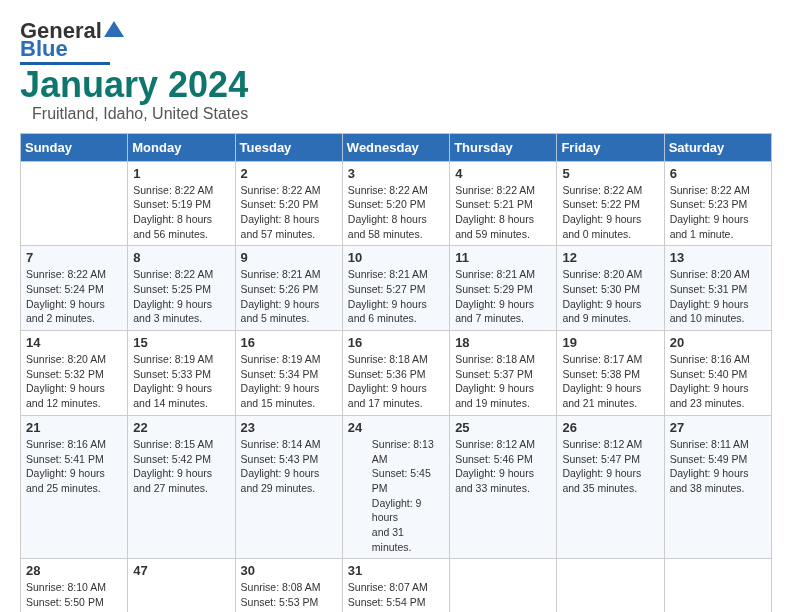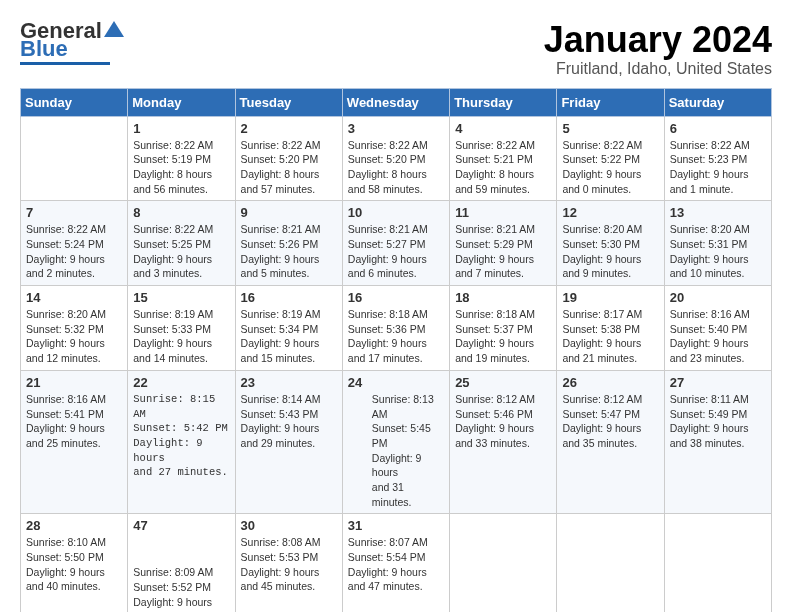--- a/index.html
+++ b/index.html
@@ -8,20 +8,21 @@
       background: #fff;
       width: 792px;
       min-height: 612px;
       padding: 20px;
     }
     .header {
       display: flex;
       justify-content: space-between;
       align-items: flex-start;
       margin-bottom: 10px;
+      flex-direction: column;
     }
     .logo {
       display: flex;
       flex-direction: column;
       align-items: flex-start;
     }
     .logo-text {
       font-size: 22px;
       font-weight: bold;
       color: #333;
@@ -32,21 +33,21 @@
       height: 3px;
       background: #1a5fa8;
       margin-top: 2px;
     }
     .title-block {
       text-align: right;
     }
     .title-block h1 {
       font-size: 36px;
       font-weight: bold;
-      color: #000000;
+      color: #0f766e;
       line-height: 1.1;
     }
     .title-block h2 {
       font-size: 16px;
       font-weight: normal;
       color: #555;
     }
     table {
       width: 100%;
       border-collapse: collapse;
@@ -277,21 +278,21 @@
       <tr>
         <td>
           <span class="day-number">21</span>
           <div class="day-info" style="white-space: pre-line;">Sunrise: 8:16 AM
 Sunset: 5:41 PM
 Daylight: 9 hours
 and 25 minutes.</div>
         </td>
         <td>
           <span class="day-number">22</span>
-          <div class="day-info" style="white-space: pre-line; font-family: Liberation Mono, monospace;">Sunrise: 8:15 AM
+          <div class="day-info" style="white-space: pre-line;">Sunrise: 8:15 AM
 Sunset: 5:42 PM
 Daylight: 9 hours
 and 27 minutes.</div>
         </td>
         <td>
           <span class="day-number">23</span>
           <div class="day-info" style="white-space: pre-line;">Sunrise: 8:14 AM
 Sunset: 5:43 PM
 Daylight: 9 hours
 and 29 minutes.</div>

